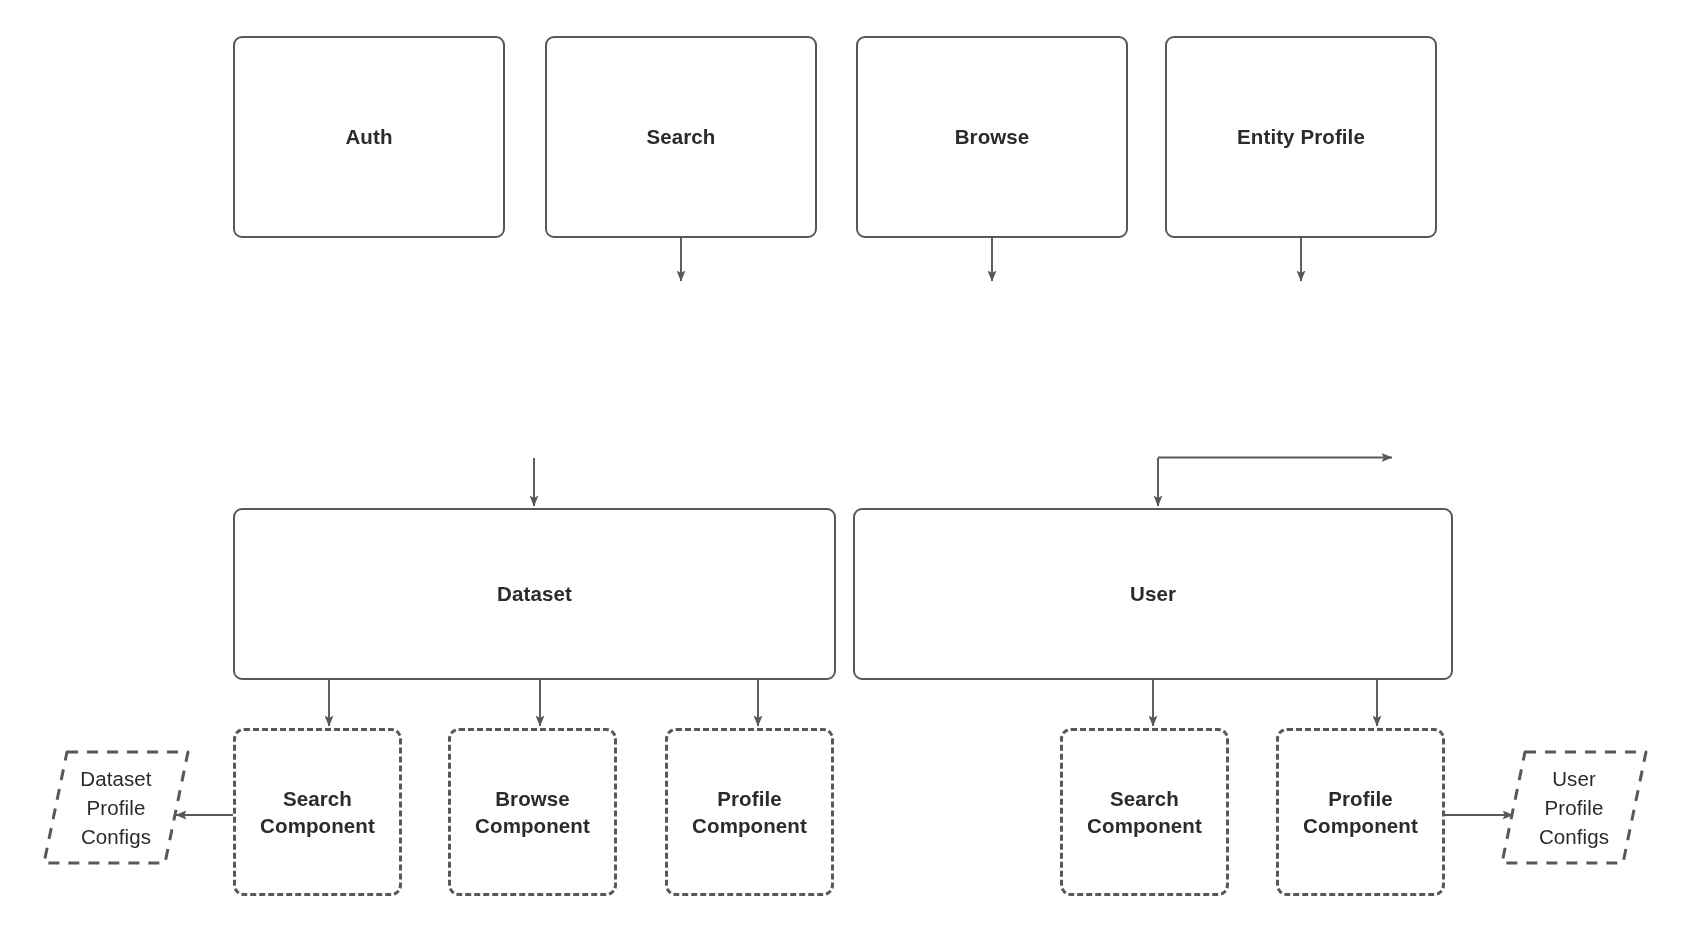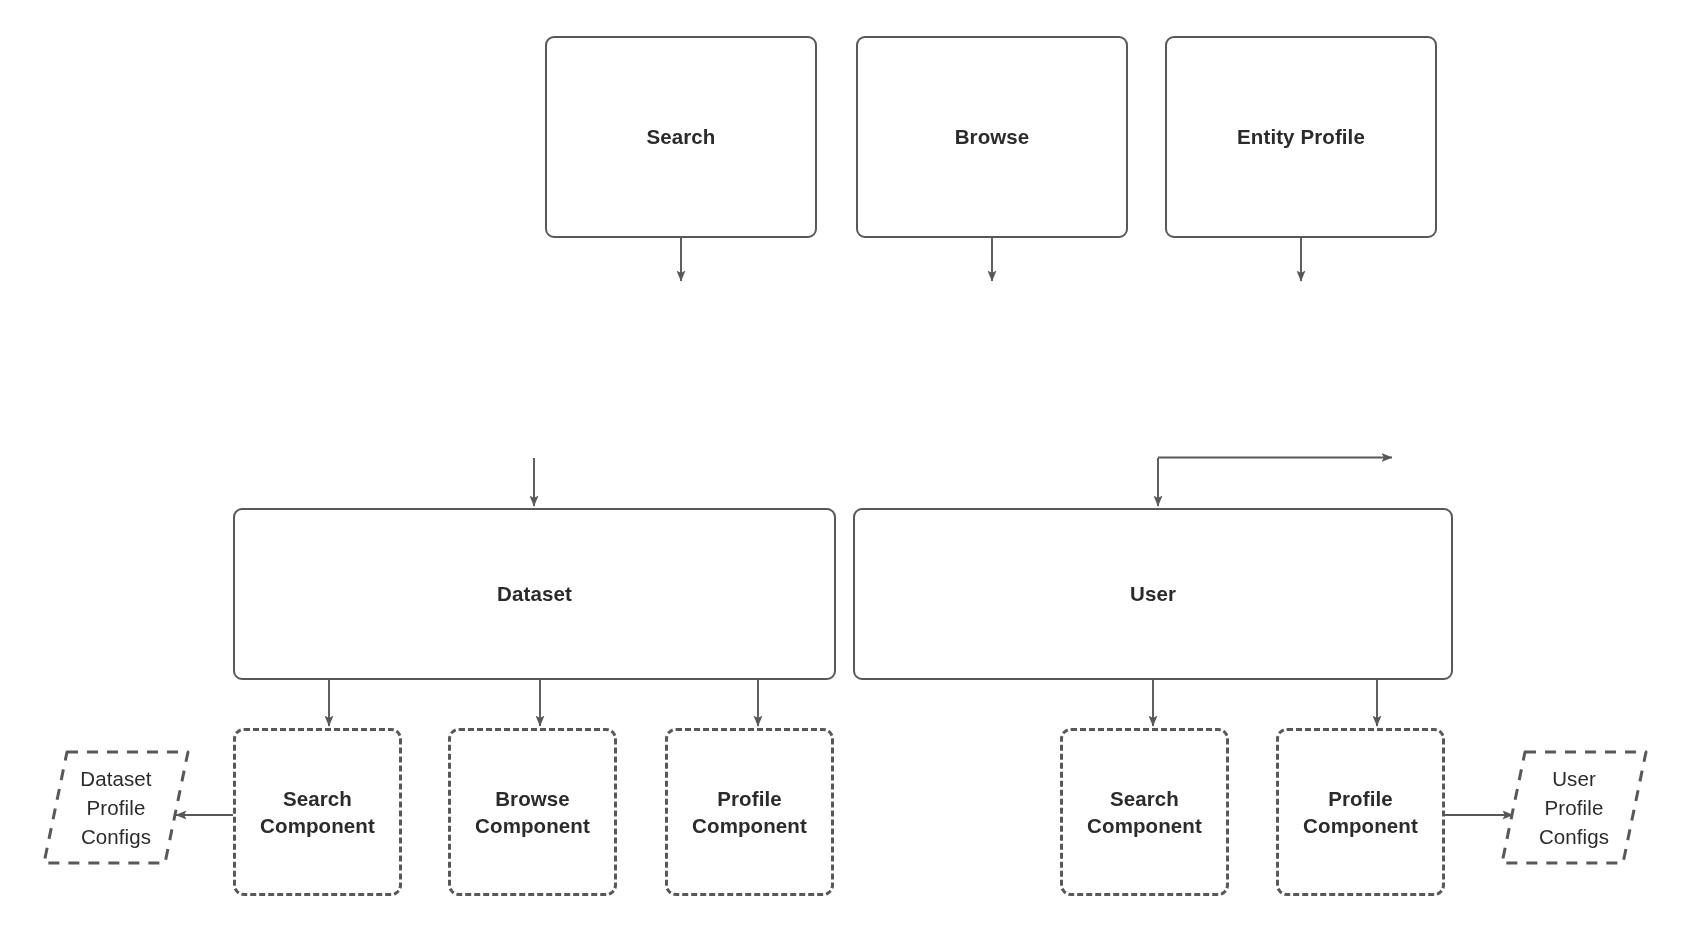--- a/index.html
+++ b/index.html
@@ -114,20 +114,23 @@
 
       <line x1="1153" y1="680" x2="1153" y2="726" marker-end="url(#arrowhead)"></line>
       <line x1="1377" y1="680" x2="1377" y2="726" marker-end="url(#arrowhead)"></line>
 
       <line x1="233" y1="815" x2="176" y2="815" marker-end="url(#arrowhead)"></line>
 
       <line x1="1445" y1="815" x2="1513" y2="815" marker-end="url(#arrowhead)"></line>
     </g>
   </svg>
 
+  <div class="node solid-box" style="left:233px; top:36px; width:272px; height:202px;">
+    <span class="label-bold node-text">Auth</span>
+  </div>
 
   <div class="node solid-box" style="left:545px; top:36px; width:272px; height:202px;">
     <span class="label-bold node-text">Search</span>
   </div>
 
   <div class="node solid-box" style="left:856px; top:36px; width:272px; height:202px;">
     <span class="label-bold node-text">Browse</span>
   </div>
 
   <div class="node solid-box" style="left:1165px; top:36px; width:272px; height:202px;">

